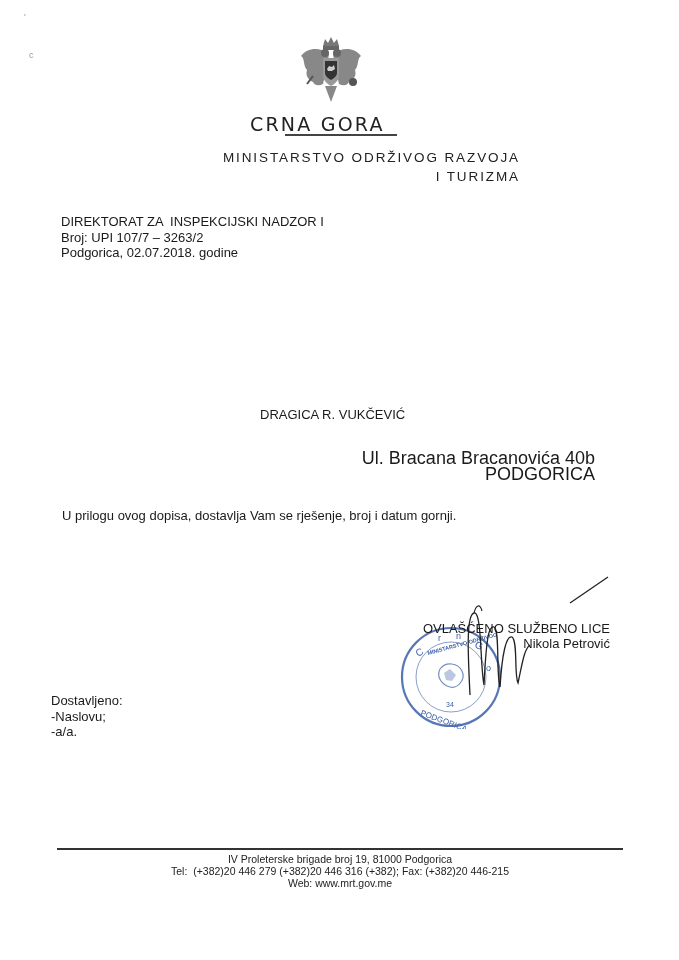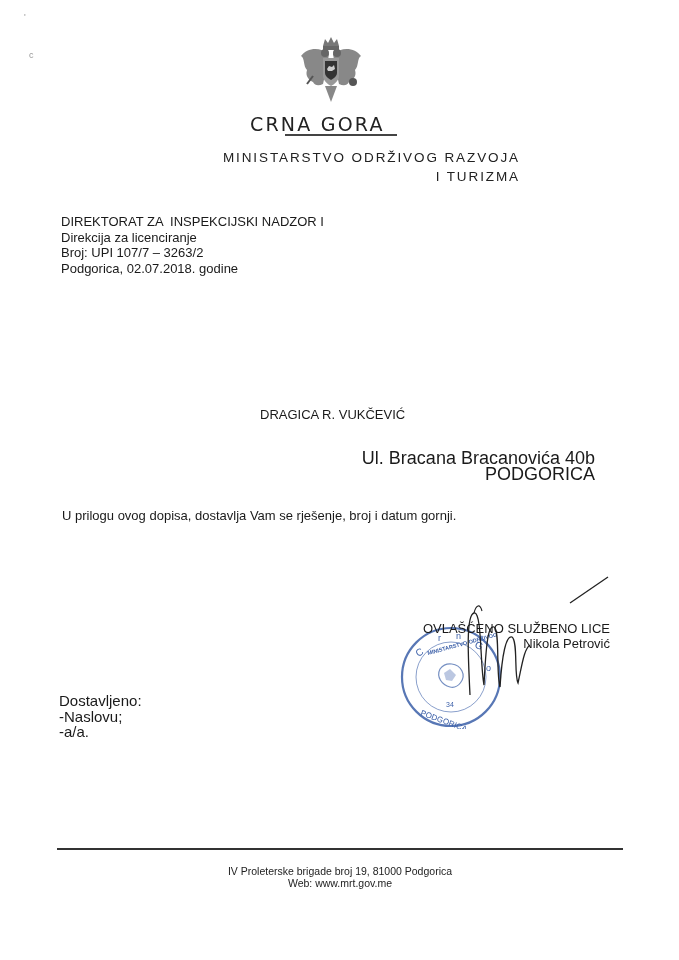--- a/index.html
+++ b/index.html
@@ -7,23 +7,23 @@
   .abs { position: absolute; }
   .crest { left: 299px; top: 36px; width: 64px; height: 72px; }
   .country { left: 250px; top: 113px; width: 180px; text-align: left; font-family: "DejaVu Sans", sans-serif; font-size: 19px; letter-spacing: 2.2px; color: #222; }
   .rule-top { left: 285px; top: 134px; width: 112px; height: 2px; background: #444; }
   .ministry { left: 160px; top: 148px; width: 360px; text-align: right; font-family: Liberation Sans, sans-serif; font-size: 13.5px; letter-spacing: 1.9px; line-height: 19px; color: #222; }
   .dept { left: 61px; top: 214px; font-size: 13px; line-height: 15.5px; color: #1a1a1a; }
   .recipient { left: 260px; top: 407px; font-size: 13px; color: #1a1a1a; }
   .address { right: 84px; top: 451px; text-align: right; font-size: 18px; line-height: 15.5px; }
   .body-text { left: 62px; top: 508px; font-size: 13px; text-align: right; }
   .signer { left: 415px; top: 621px; font-size: 13px; line-height: 15px; text-align: right; width: 195px; }
-  .cc { left: 59px; top: 693px; font-size: 15px; line-height: 15.5px; }
+  .cc { left: 51px; top: 693px; font-size: 13px; line-height: 15.5px; }
   .rule-bottom { left: 57px; top: 848px; width: 566px; height: 2px; background: #333; }
-  .footer { left: 100px; top: 853px; width: 480px; text-align: center; font-size: 10.5px; line-height: 12px; color: #222; margin-top: 12px; }
+  .footer { left: 100px; top: 853px; width: 480px; text-align: center; font-size: 10.5px; line-height: 12px; color: #222; }
   .stamp { left: 398px; top: 625px; width: 106px; height: 104px; }
   .signature { left: 440px; top: 575px; width: 180px; height: 130px; }
   .scan-mark { font-size: 9px; color: #999; }
 </style>
 </head>
 <body>
 
 <span class="abs scan-mark" style="left:24px; top:12px;">'</span>
 <span class="abs scan-mark" style="left:29px; top:50px;">c</span>
 
@@ -56,21 +56,20 @@
 <div class="abs country">CRNA GORA</div>
 <div class="abs rule-top"></div>
 
 <div class="abs ministry">
   <div>MINISTARSTVO ODRŽIVOG RAZVOJA</div>
   <div>I TURIZMA</div>
 </div>
 
 <div class="abs dept">
   <div style="white-space:pre;">DIREKTORAT ZA  INSPEKCIJSKI NADZOR I</div>
-  <div>Direkcija za licenciranje</div>
   <div>Broj: UPI 107/7 – 3263/2</div>
   <div>Podgorica, 02.07.2018. godine</div>
 </div>
 
 <div class="abs recipient">DRAGICA R. VUKČEVIĆ</div>
 <div class="abs address">
   <div>Ul. Bracana Bracanovića 40b</div>
   <div>PODGORICA</div>
 </div>
 
@@ -108,14 +107,15 @@
 
 <div class="abs cc">
   <div>Dostavljeno:</div>
   <div>-Naslovu;</div>
   <div>-a/a.</div>
 </div>
 
 <div class="abs rule-bottom"></div>
 <div class="abs footer">
   <div>IV Proleterske brigade broj 19, 81000 Podgorica</div>
+  <div style="white-space:pre;">Tel:  (+382)20 446 279 (+382)20 446 316 (+382); Fax: (+382)20 446-215</div>
   <div>Web: www.mrt.gov.me</div>
 </div>
 
 </body></html>

